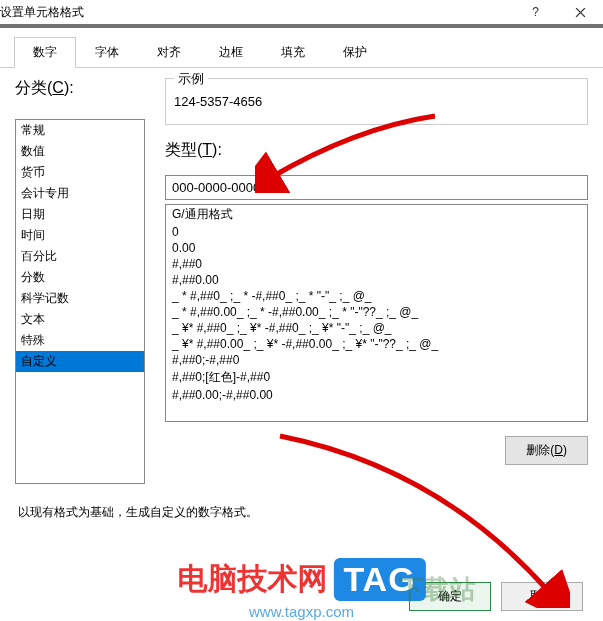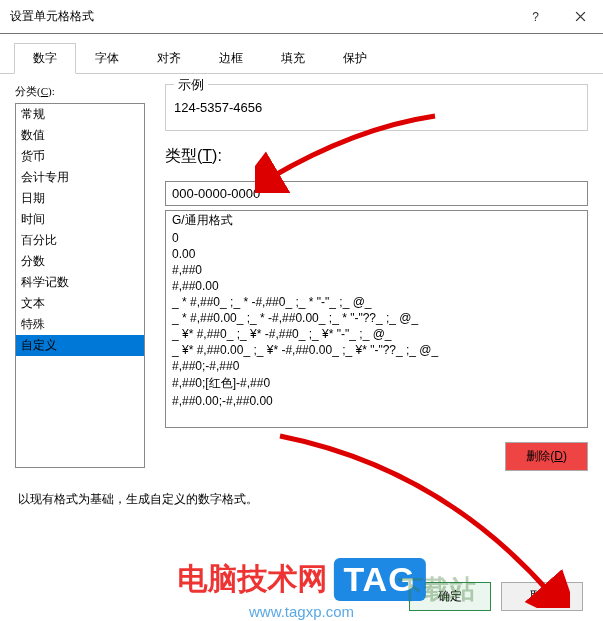--- a/index.html
+++ b/index.html
@@ -6,25 +6,25 @@
 body {
   font-family: "Microsoft YaHei", "Segoe UI", sans-serif;
   font-size: 12px;
   background: #fff;
   width: 603px;
   height: 621px;
   overflow: hidden;
   position: relative;
 }
 .titlebar {
-  height: 34px;
+  height: 28px;
   display: flex;
   align-items: center;
-  padding-left: 10px;
-  border-bottom: 1px solid #737373;
+  padding-left: 0;
+  border-bottom: 4px solid #737373;
 }
 .titlebar .title { flex: 1; font-size: 12px; }
 .titlebar .tbtn {
   width: 45px;
   height: 30px;
   display: flex;
   align-items: center;
   justify-content: center;
   color: #333;
 }
@@ -47,23 +47,22 @@
   background: #fff;
 }
 .content {
   padding: 10px 15px 0 15px;
   display: flex;
 }
 .left {
   width: 130px;
 }
 .label-cat {
-  font-size: 11px;
-  margin-bottom: 4px;
-  font-family: Liberation Serif, serif;
+  font-size: 16px;
+  margin-bottom: 20px;
 }
 .label-cat u, .label-type u, .delete-btn u { text-decoration: underline; }
 .catlist {
   border: 1px solid #888;
   height: 365px;
   overflow: hidden;
   background: #fff;
 }
 .catlist .item {
   padding: 2px 5px;
@@ -110,21 +109,21 @@
 .format-list .fitem {
   padding: 1px 6px;
   white-space: nowrap;
 }
 .delete-row {
   text-align: right;
   padding: 14px 0 0 0;
 }
 .delete-btn {
   border: 1px solid #aaa;
-  background: #ef4444;
+  background: #e5e5e5;
   padding: 5px 20px;
   font-size: 12px;
   font-family: inherit;
 }
 .hint {
   padding: 20px 15px 0 18px;
   font-size: 12px;
 }
 .footer {
   position: absolute;

